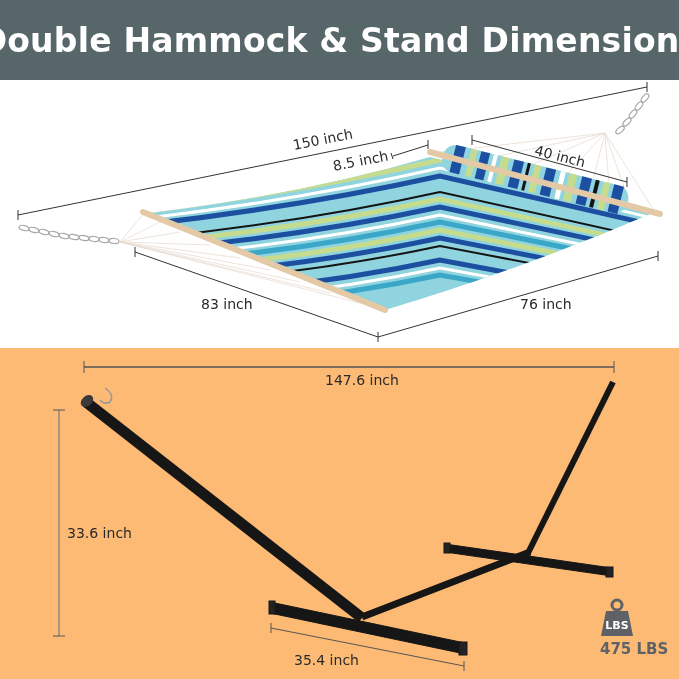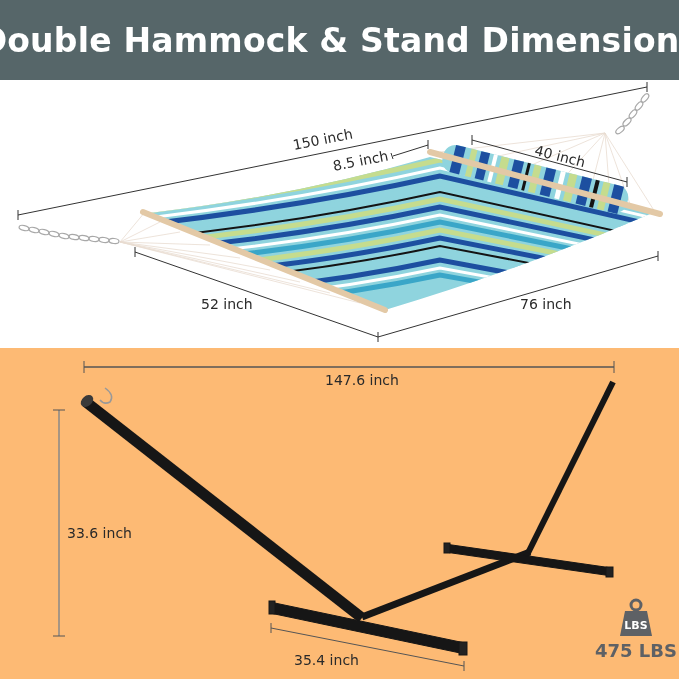--- a/index.html
+++ b/index.html
@@ -27,25 +27,25 @@
     svg.illus { position: absolute; left: 0; top: 0; overflow: visible; }
 
     .dim-label {
       position: absolute; font-size: 14px; color: #2a2a2a;
       font-family: "DejaVu Sans", "Liberation Sans", sans-serif;
       white-space: nowrap; transform-origin: left center;
     }
 
     .weight-badge {
       position: absolute; left: 600px; top: 598px; width: 72px; height: 70px;
-      display: flex; flex-direction: column; align-items: center;
+      display: flex; flex-direction: column; 
     }
     .weight-icon { width: 34px; height: 40px; }
     .weight-value {
-      margin-top: 2px; font-weight: bold; font-size: 18px; color: #5e6165;
+      margin-top: 2px; font-weight: bold; font-size: 15px; color: #5e6165;
       font-family: "DejaVu Sans", "Liberation Sans", sans-serif; white-space: nowrap;
     }
   </style>
 </head>
 <body>
 
 <div class="header">
   <div class="header-title">Double Hammock &amp; Stand Dimensions</div>
 </div>
 
@@ -164,21 +164,21 @@
     <line x1="135" y1="247" x2="135" y2="257" stroke="#333" stroke-width="1"></line>
 
     <line x1="378" y1="337" x2="658" y2="256" stroke="#333" stroke-width="1"></line>
     <line x1="378" y1="332" x2="378" y2="342" stroke="#333" stroke-width="1"></line>
     <line x1="658" y1="251" x2="658" y2="261" stroke="#333" stroke-width="1"></line>
   </svg>
 
   <div class="dim-label" style="left:293px; top:57px; transform: rotate(-11deg);">150 inch</div>
   <div class="dim-label" style="left:333px; top:78px; transform: rotate(-11deg);">8.5 inch</div>
   <div class="dim-label" style="left:535px; top:62px; transform: rotate(14deg);">40 inch</div>
-  <div class="dim-label" style="left:201px; top:216px;">52 inch</div>
+  <div class="dim-label" style="left:201px; top:216px;">83 inch</div>
   <div class="dim-label" style="left:496px; top:216px;margin-left:24px;">76 inch</div>
 </div>
 
 <div class="stand-panel">
   <svg class="illus" width="679" height="331" viewBox="0 348 679 331">
 
     <line x1="84" y1="367" x2="614" y2="367" stroke="#555" stroke-width="1.5"></line>
     <line x1="84" y1="361" x2="84" y2="373" stroke="#555" stroke-width="1"></line>
     <line x1="614" y1="361" x2="614" y2="373" stroke="#555" stroke-width="1"></line>
 

